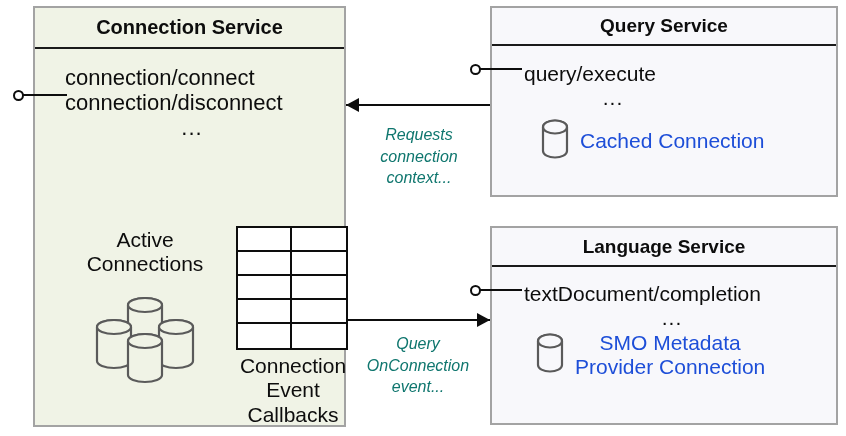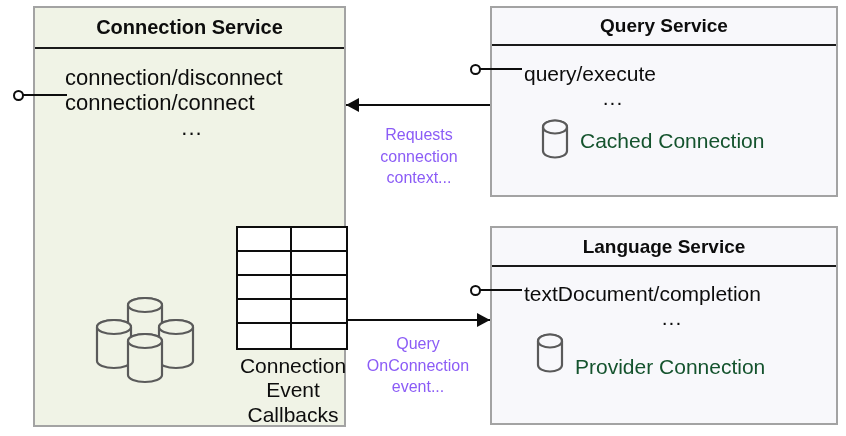--- a/index.html
+++ b/index.html
@@ -171,22 +171,23 @@
     border-left: 13px solid #0d0d0d;
   }
 
   .arrow-requests-line { left: 346px; top: 104px; width: 144px; }
   .arrow-requests-head { left: 346px; top: 98px; }
   .arrow-sent-line { left: 346px; top: 319px; width: 144px; }
   .arrow-sent-head { left: 477px; top: 313px; }
 
   .arrow-label {
     position: absolute;
+    font-style: italic;
     font-size: 16px;
-    color: #8b5cf6;
+    color: #0f766e;
     text-align: center;
     line-height: 1.35;
   }
   .label-requests { left: 353px; top: 124px; width: 132px; }
   .label-sent { left: 348px; top: 333px; width: 140px; }
 
   
   .artifact-label {
     position: absolute;
     text-align: center;
@@ -241,44 +242,48 @@
   .datastore-row {
     position: absolute;
     display: flex;
     align-items: center;
   }
   .datastore-row .ds-icon {
     flex: 0 0 auto;
     margin-right: 10px;
   }
   .datastore-row .ds-text {
-    color: #14532d;
+    color: #1d4ed8;
     font-size: 21px;
     line-height: 1.16;
     white-space: nowrap;
   }
   .ds-query { left: 540px; top: 118px; }
   .ds-language { left: 535px; top: 331px; }
   .ds-language .ds-text { text-align: center; }
 </style>
 </head>
 <body>
 
 <div id="canvas">
 
   <div class="component-box box-connection">
     <div class="box-header">Connection Service</div>
     <div class="box-body">
 
       <div class="endpoint-list conn-endpoints">
+        <span class="endpoint-line">connection/connect</span>
         <span class="endpoint-line">connection/disconnect</span>
-        <span class="endpoint-line">connection/connect</span>
         <span class="ellipsis-line">...</span>
       </div>
 
+      <div class="artifact-label label-active-connections">
+        <span>Active</span><br>
+        <span>Connections</span>
+      </div>
 
       <div class="cylinder-cluster">
         <svg width="108" height="92" viewBox="0 0 108 92" xmlns="http://www.w3.org/2000/svg">
           <g fill="#f0f3e6" stroke="#5a5a5a" stroke-width="2.2">
 
             <path d="M37,12 a17,7 0 0 1 34,0 v40 a17,7 0 0 1 -34,0 z"></path>
             <ellipse cx="54" cy="12" rx="17" ry="7"></ellipse>
 
             <path d="M6,34 a17,7 0 0 1 34,0 v34 a17,7 0 0 1 -34,0 z"></path>
             <ellipse cx="23" cy="34" rx="17" ry="7"></ellipse>
@@ -349,21 +354,21 @@
   <div class="datastore-row ds-language">
     <span class="ds-icon">
       <svg width="30" height="42" viewBox="0 0 30 42" xmlns="http://www.w3.org/2000/svg">
         <g fill="#f8f8fb" stroke="#5a5a5a" stroke-width="2.2">
           <path d="M3,9 a12,6.5 0 0 1 24,0 v24 a12,6.5 0 0 1 -24,0 z"></path>
           <ellipse cx="15" cy="9" rx="12" ry="6.5"></ellipse>
         </g>
       </svg>
     </span>
     <span class="ds-text">
-      <br>
+      <span>SMO Metadata</span><br>
       <span>Provider Connection</span>
     </span>
   </div>
 
   <div class="lollipop lollipop-connection">
     <span class="ll-circle"></span>
     <span class="ll-stem"></span>
   </div>
   <div class="lollipop lollipop-query">
     <span class="ll-circle"></span>

